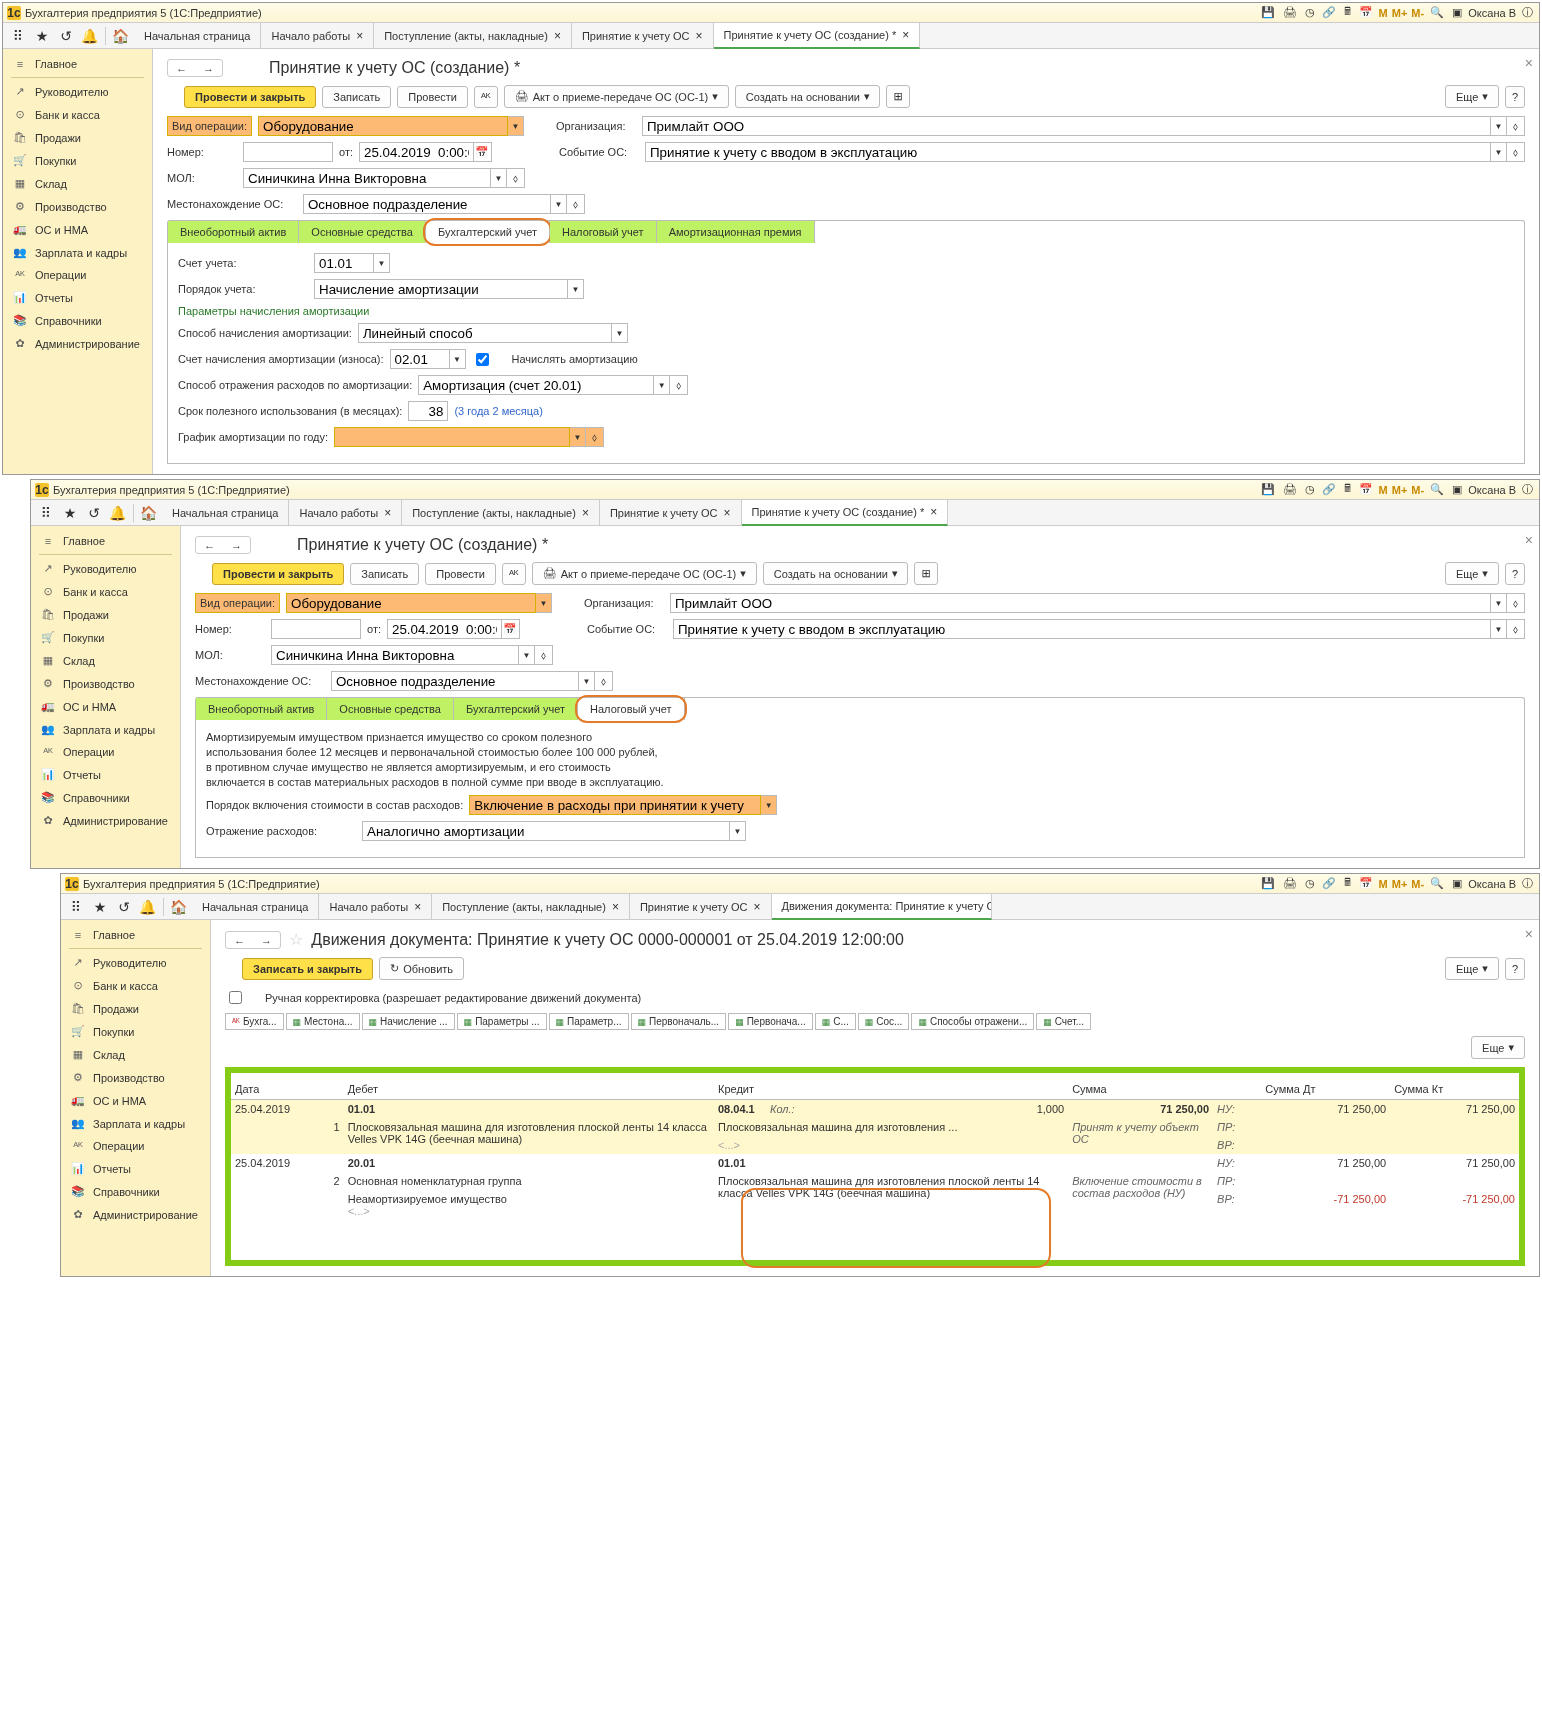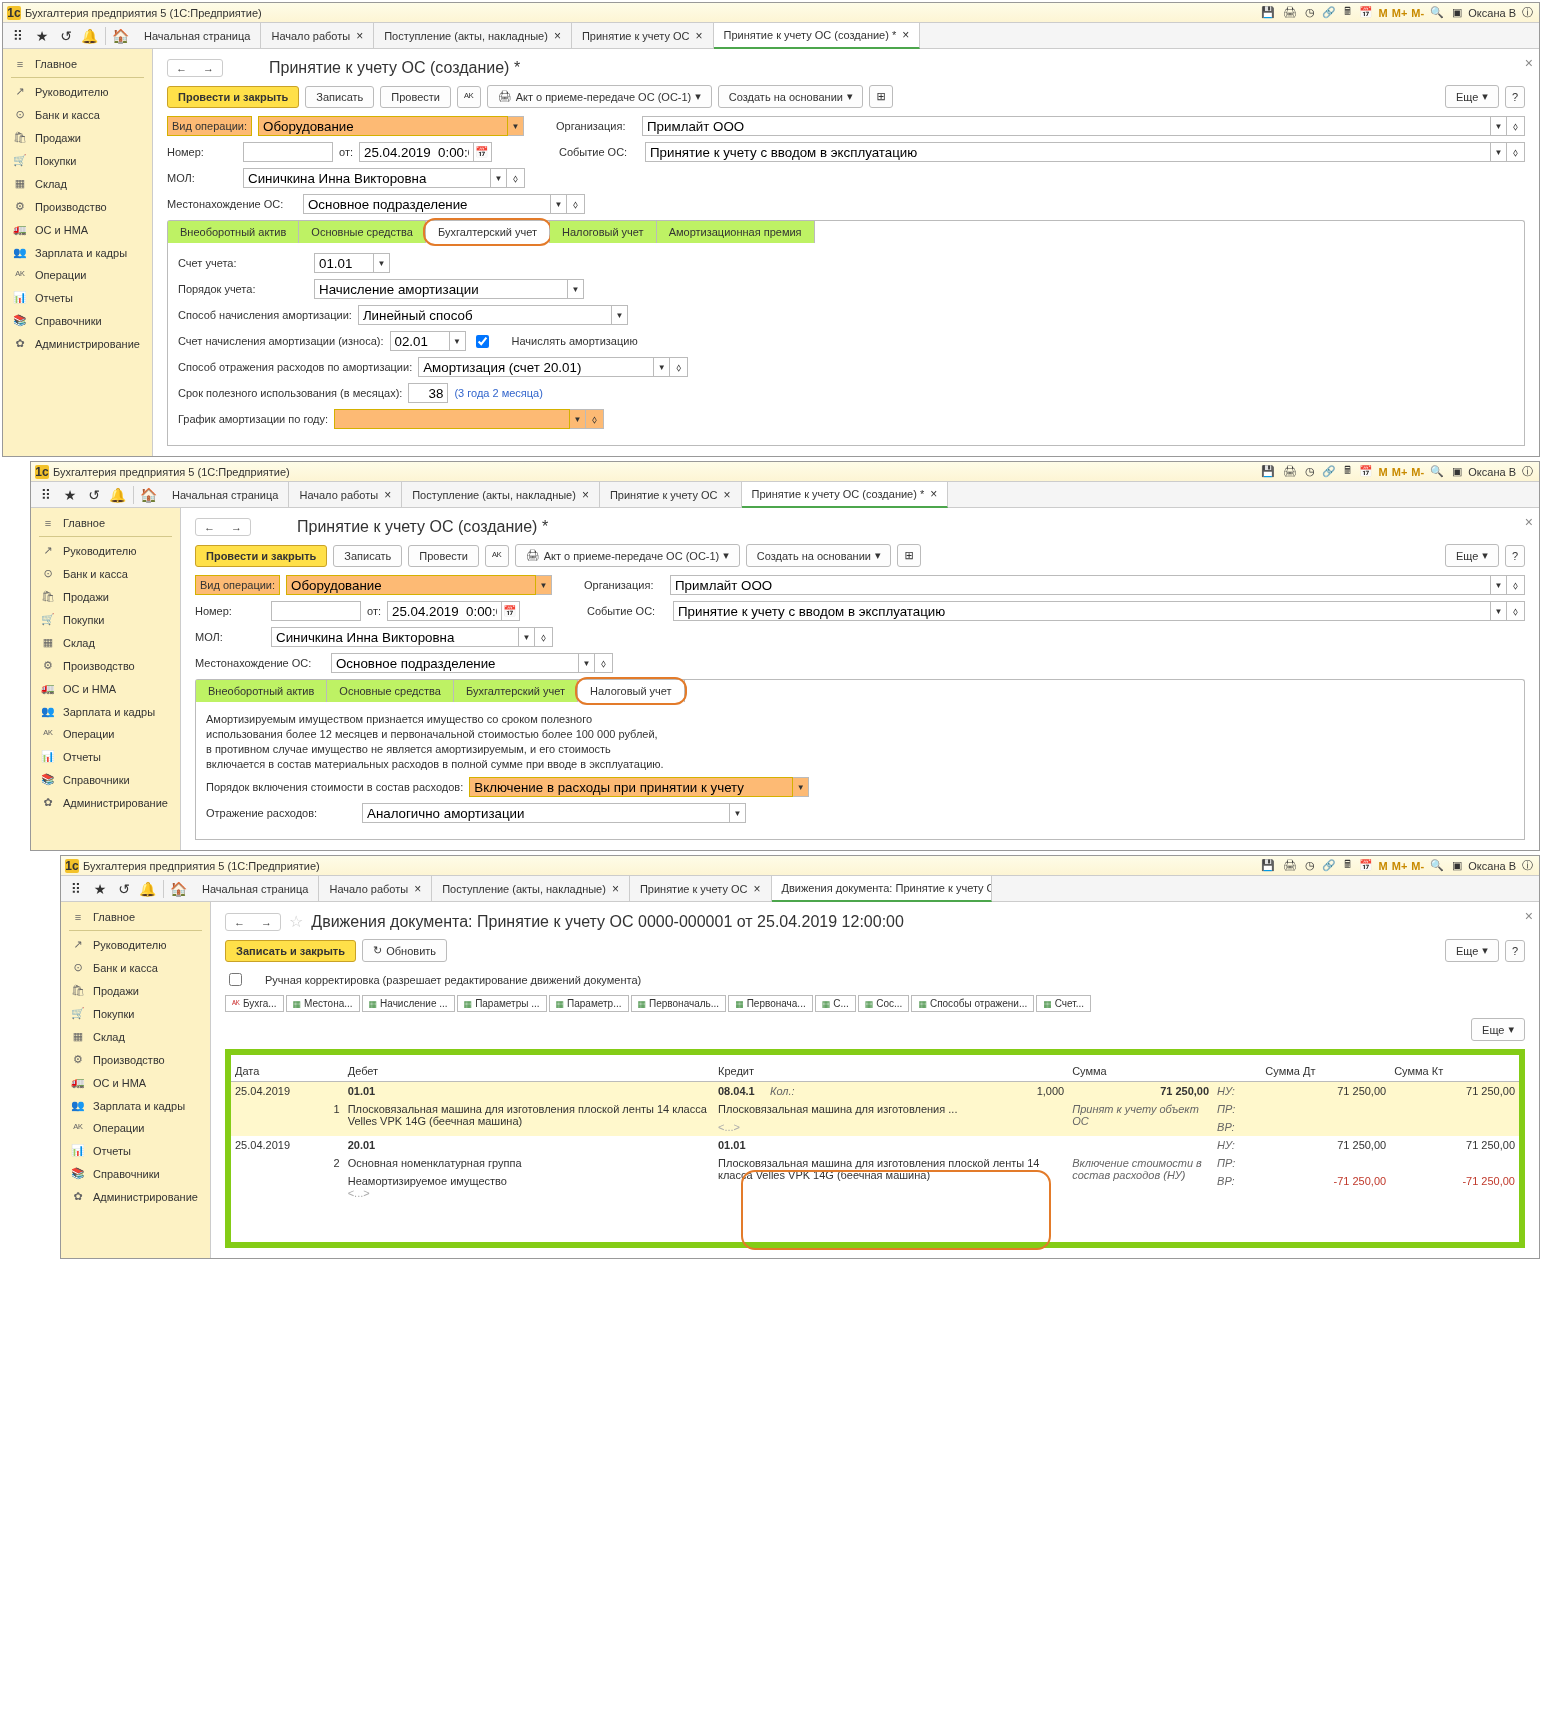--- a/index.html
+++ b/index.html
@@ -24,21 +24,21 @@
 .sidebar-item .ico { width: 14px; text-align: center; color: #666; }
 .sidebar-hr { border-top: 1px solid #d4c88a; margin: 2px 8px; }
 .content { flex: 1; padding: 10px 14px; position: relative; overflow: hidden; }
 .nav-row { display: flex; align-items: center; gap: 8px; margin-bottom: 8px; }
 .nav-arrows { display: flex; border: 1px solid #ccc; border-radius: 3px; }
 .nav-arrows span { padding: 2px 8px; cursor: pointer; }
 .page-title { font-size: 16px; color: #333; }
 .close-x { position: absolute; top: 6px; right: 6px; font-size: 14px; cursor: pointer; color: #888; }
 .btn-row { display: flex; gap: 6px; align-items: center; margin-bottom: 8px; flex-wrap: nowrap; }
 .btn { border: 1px solid #bbb; border-radius: 3px; background: #fdfdfd; padding: 4px 10px; cursor: pointer; white-space: nowrap; display: inline-flex; align-items: center; gap: 4px; }
-.btn-main { background: #ffe049; border-color: #c9a227; font-weight: bold; }
+.btn-main { background: #ffe049; border-color: #c9a227; font-weight: bold; margin-left: 17px; }
 .btn-icon { padding: 4px 6px; }
 .spacer { flex: 1; }
 .form-row { display: flex; align-items: center; gap: 6px; margin-bottom: 6px; }
 .label { min-width: 130px; color: #333; }
 .select, .input { border: 1px solid #bbb; padding: 2px 4px; height: 20px; background: #fff; }
 .select.hl, .input.hl, .hl { background: #fdba74; border-color: #d4b100; }
 .input-grp { display: flex; }
 .input-grp .input, .input-grp .select { border-radius: 0; }
 .arrow-dn { width: 16px; border: 1px solid #bbb; border-left: none; display: inline-flex; align-items: center; justify-content: center; cursor: pointer; font-size: 8px; }
 .ext-btn { width: 18px; border: 1px solid #bbb; border-left: none; display: inline-flex; align-items: center; justify-content: center; cursor: pointer; }
@@ -259,20 +259,21 @@
               <span class="arrow-dn">▼</span>
             </div>
         </div>
         <div class="form-row">
           <span class="label">Порядок учета:</span>
           <div class="input-grp" style="width:270px">
               <input class="select" style="flex: 1 1 0%;" value="Начисление амортизации">
               <span class="arrow-dn">▼</span>
             </div>
         </div>
+        <div class="section-head">Параметры начисления амортизации</div>
         <div class="form-row">
           <span class="label">Способ начисления амортизации:</span>
           <div class="input-grp" style="width:270px">
               <input class="select" style="flex: 1 1 0%;" value="Линейный способ">
               <span class="arrow-dn">▼</span>
             </div>
         </div>
         <div class="form-row">
           <span class="label">Счет начисления амортизации (износа):</span>
           <div class="input-grp">
@@ -486,21 +487,21 @@
       <div class="inner-tabs">
         <div class="inner-tab">Внеоборотный актив</div>
         <div class="inner-tab">Основные средства</div>
         <div class="inner-tab">Бухгалтерский учет</div>
         <div class="inner-tab active circled">Налоговый учет</div>
       </div>
       <div class="panel">
         <div class="note">Амортизируемым имуществом признается имущество со сроком полезного использования более 12 месяцев и первоначальной стоимостью более 100 000 рублей, в противном случае имущество не является амортизируемым, и его стоимость включается в состав материальных расходов в полной сумме при вводе в эксплуатацию.</div>
         <div class="form-row" style="margin-top:6px">
           <span class="label" style="min-width:150px">Порядок включения стоимости в состав расходов:</span>
-          <div class="input-grp" style="width:340px">
+          <div class="input-grp" style="width:308px">
               <input class="select hl" style="flex: 1 1 0%;" value="Включение в расходы при принятии к учету">
               <span class="arrow-dn hl">▼</span>
             </div>
         </div>
         <div class="form-row">
           <span class="label" style="min-width:150px">Отражение расходов:</span>
           <div class="input-grp" style="width:384px">
               <input class="select" style="flex: 1 1 0%;" value="Аналогично амортизации">
               <span class="arrow-dn">▼</span>
             </div>

